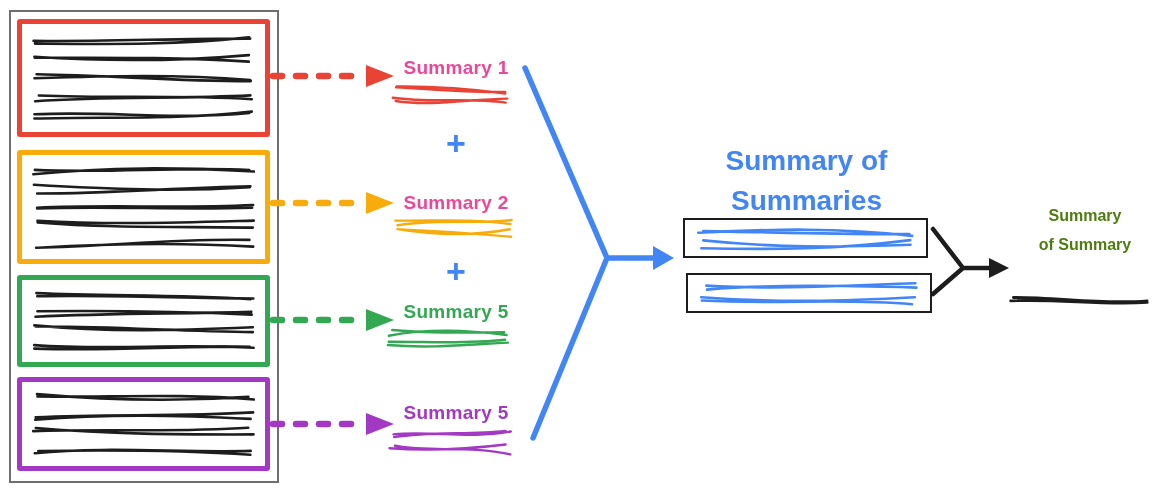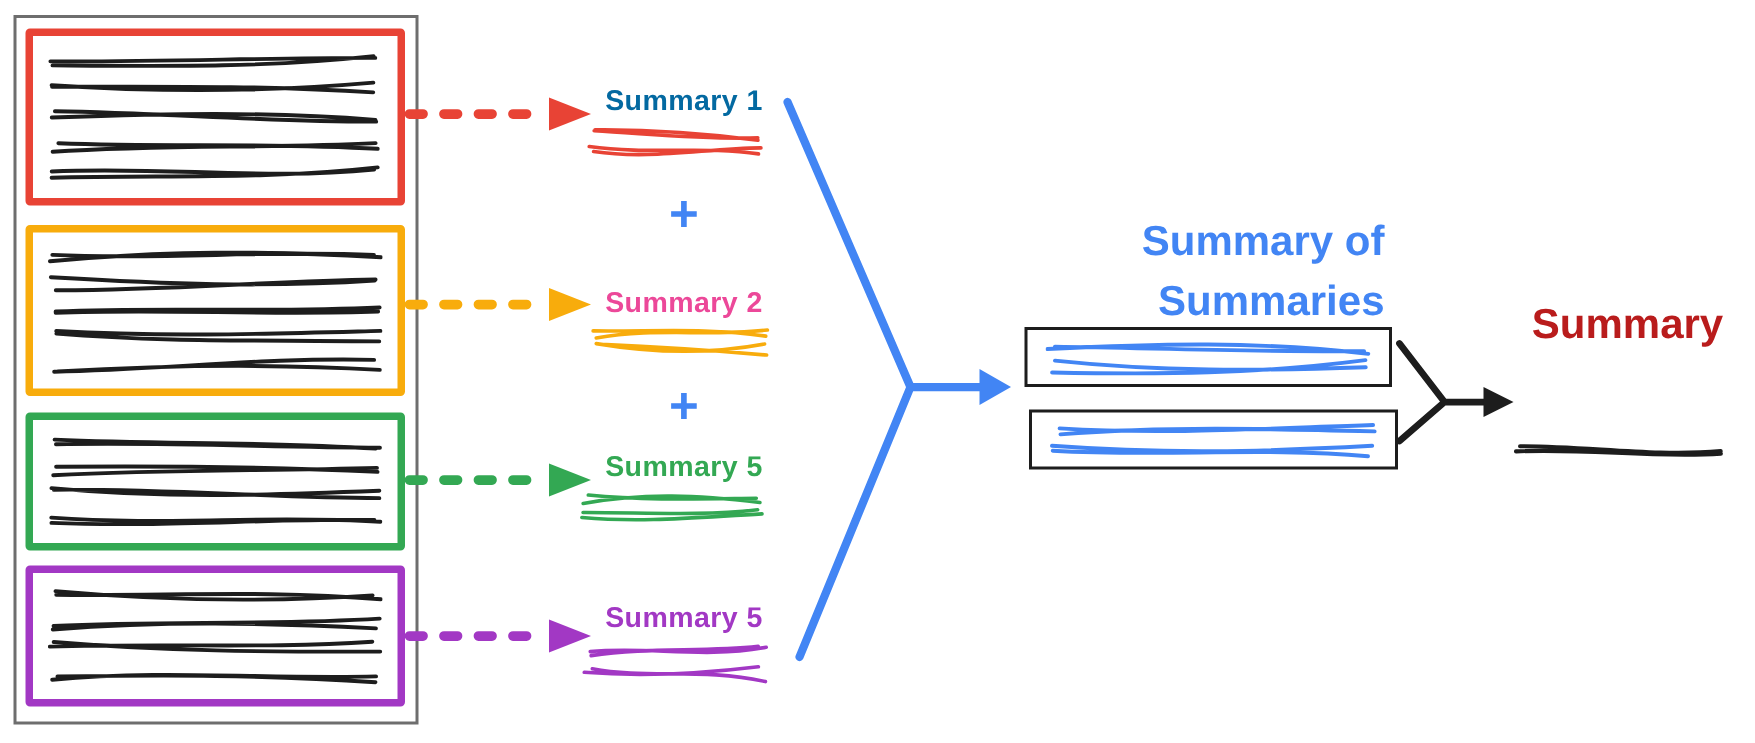--- a/index.html
+++ b/index.html
@@ -27,30 +27,30 @@
   
   .slabel{
     position:absolute;left:395px;width:122px;text-align:center;
     font-size:19px;font-weight:600;letter-spacing:.3px;white-space:nowrap;
   }
   .plus{
     position:absolute;left:440px;width:32px;text-align:center;
     color:#4285f4;font-size:34px;font-weight:800;line-height:1;
   }
   .sos-title{
-    position:absolute;left:690px;top:141px;width:233px;text-align:right;
+    position:absolute;left:690px;top:141px;width:233px;text-align:center;
     color:#4285f4;font-size:28px;font-weight:700;line-height:40px;white-space:nowrap;
   }
   .bluebox{
     position:absolute;box-sizing:border-box;border:2.5px solid #1d1d1d;background:#ffffff;
   }
   .bluebox .scribble{position:absolute;left:12px;right:12px;top:4px;bottom:4px;}
   .final-label{
     position:absolute;left:1005px;top:201px;width:160px;text-align:center;
-    color:#b91c1c;font-size:28px;font-weight:600;line-height:29px;white-space:nowrap;
+    color:#4d7c0f;font-size:16px;font-weight:600;line-height:29px;white-space:nowrap;
   }
 </style>
 </head>
 <body>
 
 <div class="stage">
 
   <div class="doc">
     <div class="chunk chunk-red">
       <div class="scribble">
@@ -92,21 +92,21 @@
   </svg>
   <svg class="abs" style="left:269px;top:306px" width="130" height="28">
     <line x1="4" y1="14" x2="94" y2="14" stroke="#33a853" stroke-width="6.5" stroke-dasharray="9 14" stroke-linecap="round"></line>
     <polygon points="97,3 125,14 97,25" fill="#33a853"></polygon>
   </svg>
   <svg class="abs" style="left:269px;top:410px" width="130" height="28">
     <line x1="4" y1="14" x2="94" y2="14" stroke="#a238c4" stroke-width="6.5" stroke-dasharray="9 14" stroke-linecap="round"></line>
     <polygon points="97,3 125,14 97,25" fill="#a238c4"></polygon>
   </svg>
 
-  <div class="slabel" style="top:57px;color:#0369a1">Summary 1</div>
+  <div class="slabel" style="top:57px;color:#ec4899">Summary 1</div>
   <div class="scribble" style="left:390px;top:84px;width:122px;height:24px">
       <svg viewBox="0 0 122 24">
         <path d="M6.1,3.2 C42.7,5.2 79.3,9.1 115.2,7.9 M6.7,2.5 C42.7,2.2 79.3,4.7 115.3,9.5 M2.8,13.7 C42.7,19.3 79.3,13.2 115.7,18.6 M5.7,17.0 C42.7,22.6 79.3,15.1 117.3,14.6 " fill="none" stroke="#e84335" stroke-width="2.4" stroke-linecap="round"></path>
       </svg>
     </div>
 
   <div class="plus" style="top:126px">+</div>
 
   <div class="slabel" style="top:192px;color:#ec4899">Summary 2</div>
   <div class="scribble" style="left:394px;top:214px;width:120px;height:26px">
@@ -156,20 +156,21 @@
       </div>
   </div>
 
   <svg class="abs" style="left:925px;top:218px" width="95" height="85">
     <path d="M8,11 L38,50 L66,50 M8,76 L38,50" fill="none" stroke="#1d1d1d" stroke-width="4.5" stroke-linecap="round" stroke-linejoin="round"></path>
     <polygon points="64,40 84,50 64,60" fill="#1d1d1d"></polygon>
   </svg>
 
   <div class="final-label">
     <div>Summary</div>
+    <div>of Summary</div>
   </div>
   <div class="scribble" style="left:1008px;top:292px;width:144px;height:18px">
       <svg viewBox="0 0 144 18">
         <path d="M5.4,5.5 C50.4,5.3 93.6,12.6 139.1,8.8 M2.7,8.9 C50.4,6.7 93.6,13.4 139.2,10.4 " fill="none" stroke="#1d1d1d" stroke-width="2.8" stroke-linecap="round"></path>
       </svg>
     </div>
 
 </div>
 
 </body></html>

